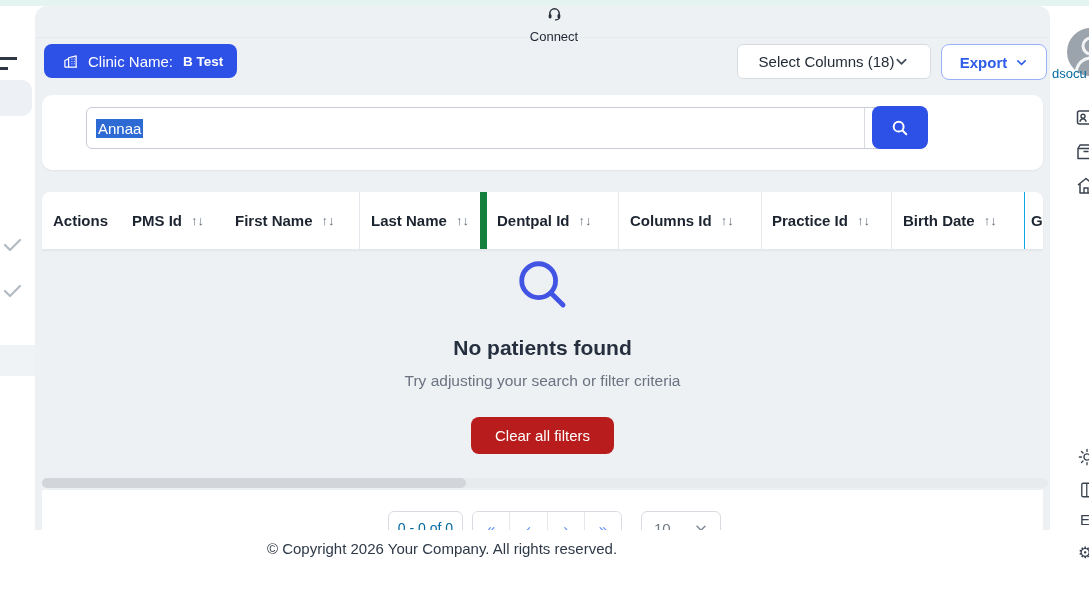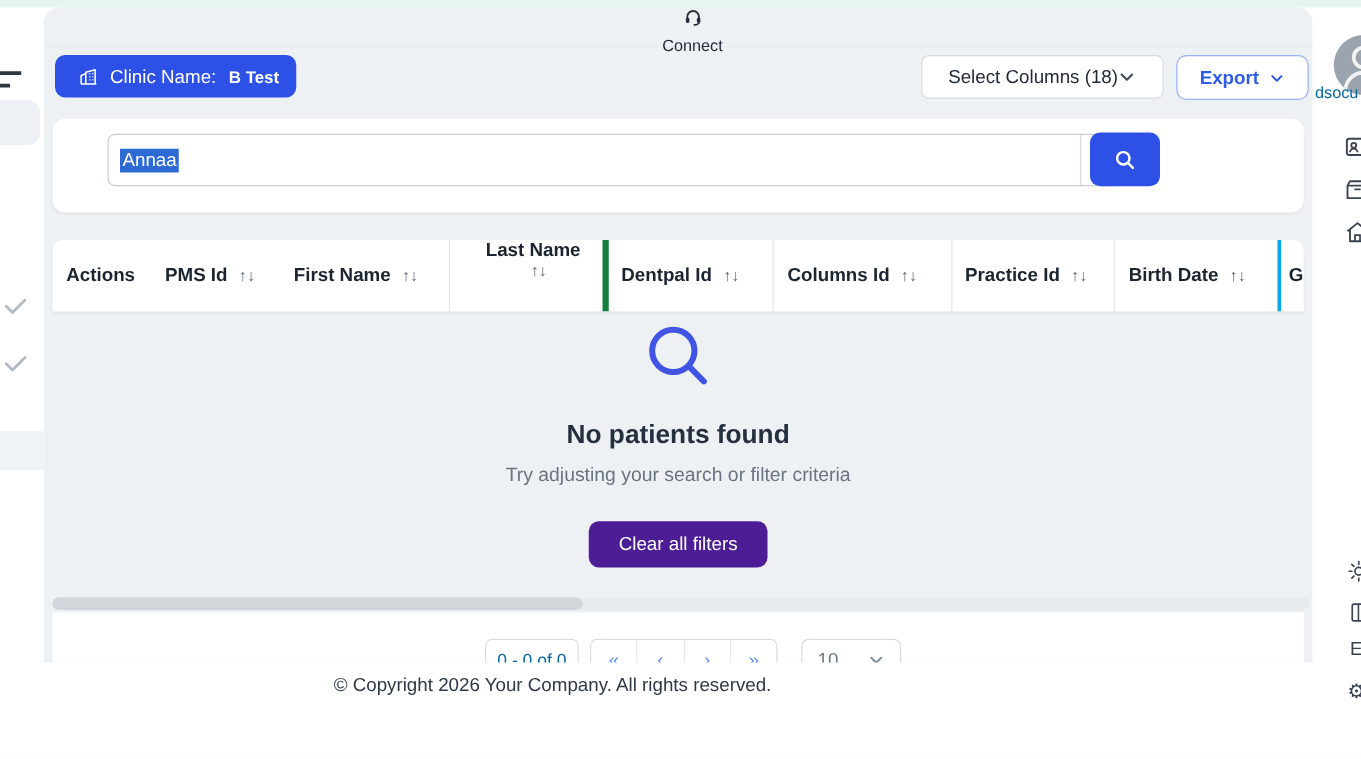--- a/index.html
+++ b/index.html
@@ -57,31 +57,31 @@
                  cursor:pointer; }
 
   #header-card { left:7px; top:186px; width:1001px; height:58px; background:#fff;
                  border-radius:8px 8px 0 0; border-bottom:1px solid #e4e7eb; display:flex;
                  box-shadow:0 1px 2px rgba(16,24,40,.05); }
   .col { height:100%; display:flex; align-items:center; font-size:15px; font-weight:bold;
          color:#1c2430; white-space:nowrap; overflow:hidden; }
   .col .sort { margin-left:9px; font-size:13px; font-weight:normal; color:#5f6a77; }
   .c0{width:80px;padding-left:11px;} .c1{width:100px;padding-left:10px;}
   .c2{width:138px;padding-left:13px;border-right:1px solid #e3e6ea;}
-  .c3{width:127px;padding-left:11px;border-right:5px solid #15803d;flex-direction:column;}
+  .c3{width:127px;padding-left:11px;border-right:7px solid #15803d;}
   .c4{width:132px;padding-left:10px;border-right:1px solid #e3e6ea;}
   .c5{width:143px;padding-left:11px;border-right:1px solid #e3e6ea;}
   .c6{width:130px;padding-left:10px;border-right:1px solid #e3e6ea;}
-  .c7{width:133px;padding-left:11px;border-right:3px solid #0ea5e9;}
+  .c7{width:133px;padding-left:11px;border-right:1px solid #0ea5e9;}
   .c8{flex:1;padding-left:6px;}
 
   #empty { left:0; right:0; top:250px; display:flex; flex-direction:column; align-items:center; }
   #empty-title { margin-top:22px; font-size:21px; font-weight:bold; color:#252f3e; }
   #empty-sub { margin-top:12px; font-size:15.5px; color:#6b7280; }
-  #clear-filters-btn { margin-top:27px; background:#4c1d95; color:#fff; border:none; border-radius:8px;
+  #clear-filters-btn { margin-top:27px; background:#b91c1c; color:#fff; border:none; border-radius:8px;
                        padding:10px 24px; font-size:15px; cursor:pointer; }
 
   #scrollbar { left:7px; top:472px; width:1006px; height:10px; background:#e8ebee; border-radius:6px; }
   #scroll-thumb { left:0; top:0; width:424px; height:10px; background:#d2d5da; border-radius:6px; }
 
   #pagination { left:7px; top:484px; width:1001px; height:46px; background:#fff; }
   #range-box { left:346px; top:21px; width:75px; height:34px; border:1px solid #d8dce2; border-radius:6px;
                display:flex; align-items:center; justify-content:center; font-size:14px; color:#0369a1; }
   #nav-group { left:430px; top:21px; width:150px; height:34px; border:1px solid #d8dce2; border-radius:6px;
                display:flex; overflow:hidden; background:#fff; }

